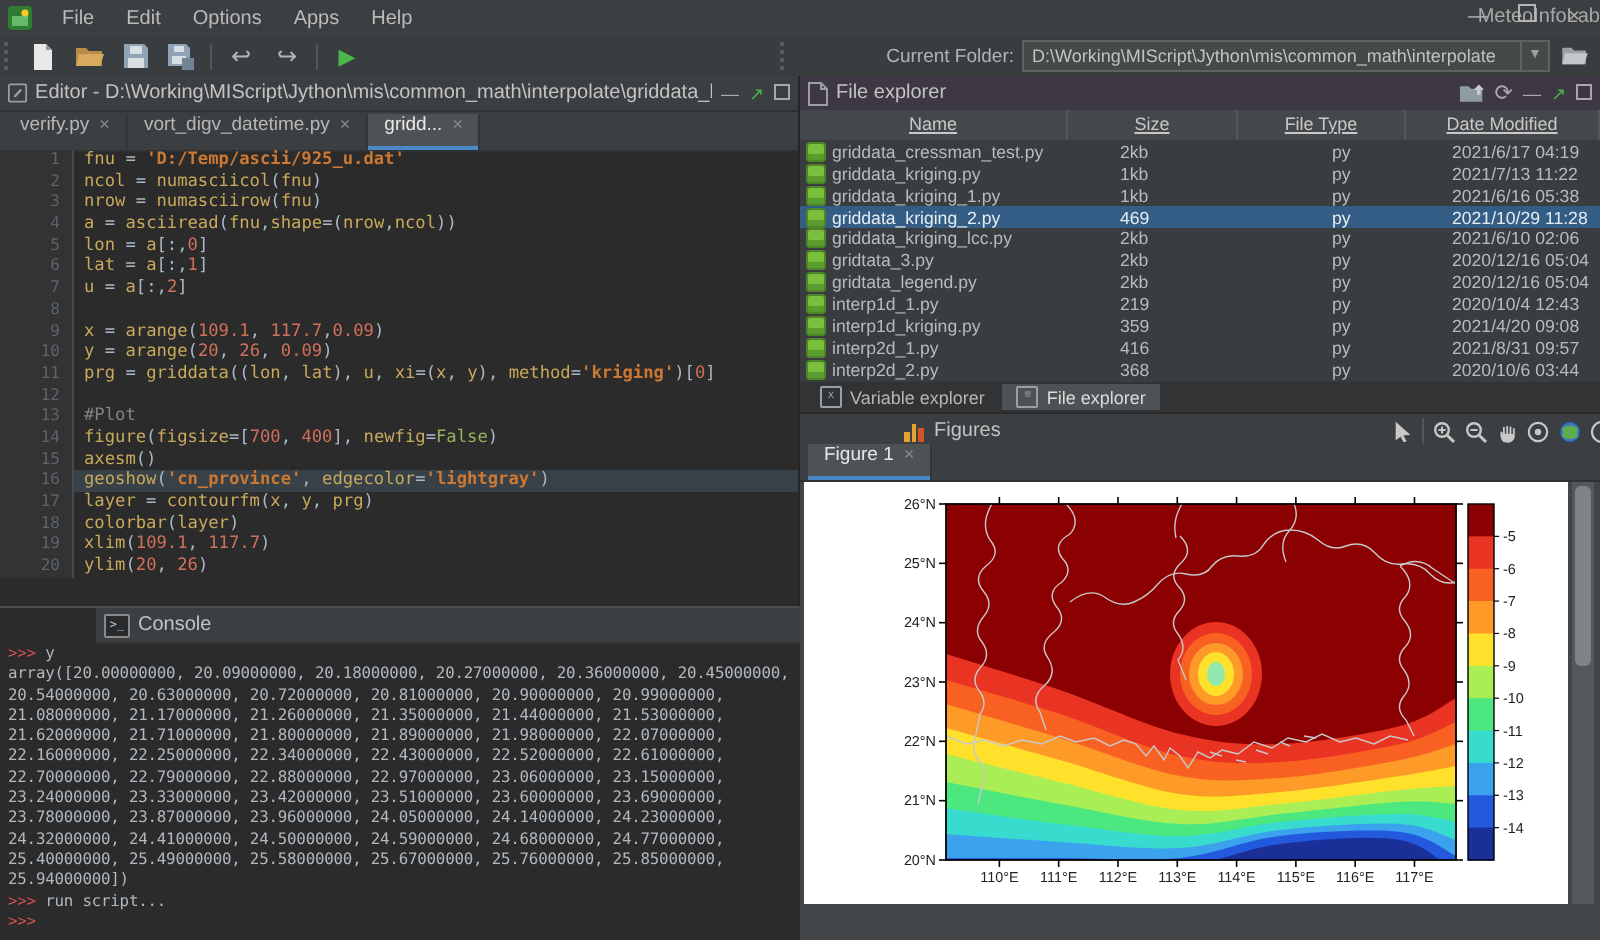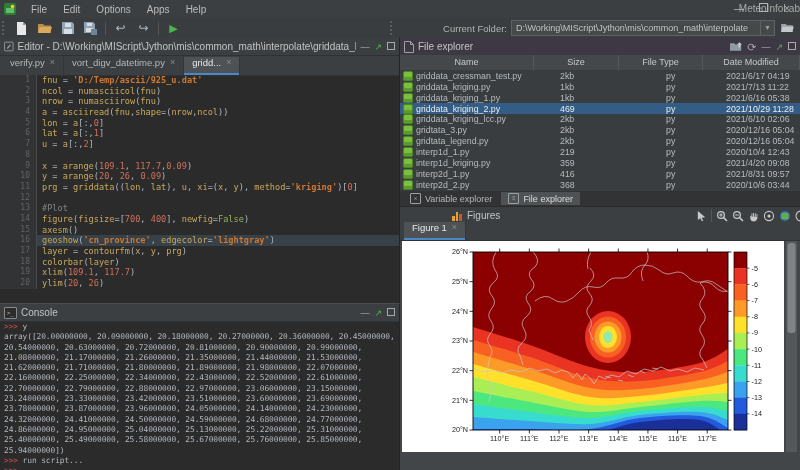--- a/index.html
+++ b/index.html
@@ -51,33 +51,33 @@
   .code-line{display:flex;height:10.7px;line-height:10.7px;white-space:pre;}
   .code-line.current{background:#384048;}
   .ln{flex:none;width:30px;text-align:right;padding-right:6px;color:#606366;background:#313335;
       border-right:1px solid #4a4a4a;font-size:8px;}
   .code-line.current .ln{background:#313335;}
   .ct{padding-left:5px;}
   .tk-id{color:#c9a95c;} .tk-pl{color:#a9b7c6;} .tk-num{color:#d0705a;}
   .tk-str{color:#cc7832;font-weight:bold;} .tk-com{color:#7f8486;} .tk-kw{color:#94b35c;}
 
   
-  #console-panel{left:0;top:303px;width:399px;height:167px;background:#2b2b2b;border-right:1px solid #252525;border-top:1px solid #4a4d4f;}
+  #console-panel{left:0;top:303px;width:399px;height:167px;background:#2b2b2b;border-right:1px solid #252525;border-top:1px solid #4a4d4f;padding-left:48px;}
   #console-body{position:absolute;left:0;top:17px;right:0;bottom:0;overflow:hidden;
      font-family:"DejaVu Sans Mono","Liberation Mono",monospace;font-size:7.9px;letter-spacing:-0.1px;padding:1px 0 0 4px;}
   .con-line{height:10.3px;line-height:10.3px;white-space:pre;color:#b0b8c0;}
   .con-prompt{color:#d25252;}
   .term-icon{width:11px;height:10px;background:#2b2b2b;border:1px solid #8a8a8a;border-radius:1px;
      color:#9ec7e8;font-size:6px;line-height:9px;text-align:center;font-family:"DejaVu Sans Mono",monospace;}
 
   
   #fx-panel{left:400px;top:38px;width:400px;height:168px;background:#3c3f41;}
   #fx-panel .panel-hdr{background:#4152  ;}
   #fx-colhdr{position:absolute;left:0;top:17px;width:400px;height:15px;background:#45484a;border-bottom:1px solid #313436;display:flex;}
-  .fx-col{font-size:9px;color:#c8c8c8;text-align:center;line-height:15px;border-right:1px solid #55585a;box-sizing:border-box;}
+  .fx-col{font-size:9px;color:#c8c8c8;text-align:center;line-height:15px;border-right:1px solid #55585a;box-sizing:border-box;text-decoration:underline;}
   #fx-rows{position:absolute;left:0;top:32px;width:400px;height:121px;overflow:hidden;background:#3a3d3f;}
   .fx-row{display:flex;align-items:flex-end;height:10.9px;font-size:8.8px;color:#b4bcc2;}
   .fx-row.selected{background:#335d85;color:#e6edf2;}
   .fx-cell{white-space:nowrap;overflow:hidden;box-sizing:border-box;}
   .fx-name{width:134px;padding-left:3px;display:flex;align-items:center;gap:3px;}
   .fx-size{width:85px;padding-left:26px;}
   .fx-type{width:84px;padding-left:47px;}
   .fx-date{width:97px;padding-left:23px;}
   .pyicon{flex:none;width:8px;height:8px;border-radius:2px;background:#7bbf3e;
      box-shadow:inset 0 -3px 0 #5a9c2e;border:0.5px solid #4e8527;}
@@ -242,21 +242,20 @@
         <div class="con-line"><span class="con-prompt">&gt;&gt;&gt;</span> y</div>
         <div class="con-line">array([20.00000000, 20.09000000, 20.18000000, 20.27000000, 20.36000000, 20.45000000,</div>
         <div class="con-line">20.54000000, 20.63000000, 20.72000000, 20.81000000, 20.90000000, 20.99000000,</div>
         <div class="con-line">21.08000000, 21.17000000, 21.26000000, 21.35000000, 21.44000000, 21.53000000,</div>
         <div class="con-line">21.62000000, 21.71000000, 21.80000000, 21.89000000, 21.98000000, 22.07000000,</div>
         <div class="con-line">22.16000000, 22.25000000, 22.34000000, 22.43000000, 22.52000000, 22.61000000,</div>
         <div class="con-line">22.70000000, 22.79000000, 22.88000000, 22.97000000, 23.06000000, 23.15000000,</div>
         <div class="con-line">23.24000000, 23.33000000, 23.42000000, 23.51000000, 23.60000000, 23.69000000,</div>
         <div class="con-line">23.78000000, 23.87000000, 23.96000000, 24.05000000, 24.14000000, 24.23000000,</div>
         <div class="con-line">24.32000000, 24.41000000, 24.50000000, 24.59000000, 24.68000000, 24.77000000,</div>
-        <div class="con-line">24.86000000, 24.95000000, 25.04000000, 25.13000000, 25.22000000, 25.31000000,</div>
         <div class="con-line">25.40000000, 25.49000000, 25.58000000, 25.67000000, 25.76000000, 25.85000000,</div>
         <div class="con-line">25.94000000])</div>
         <div class="con-line"><span class="con-prompt">&gt;&gt;&gt;</span> run script...</div>
         <div class="con-line"><span class="con-prompt">&gt;&gt;&gt;</span></div>
       </div>
   </div>
 
   <div id="fx-panel" class="abs">
     <div class="panel-hdr">
       <svg width="10" height="12" viewBox="0 0 10 12">

